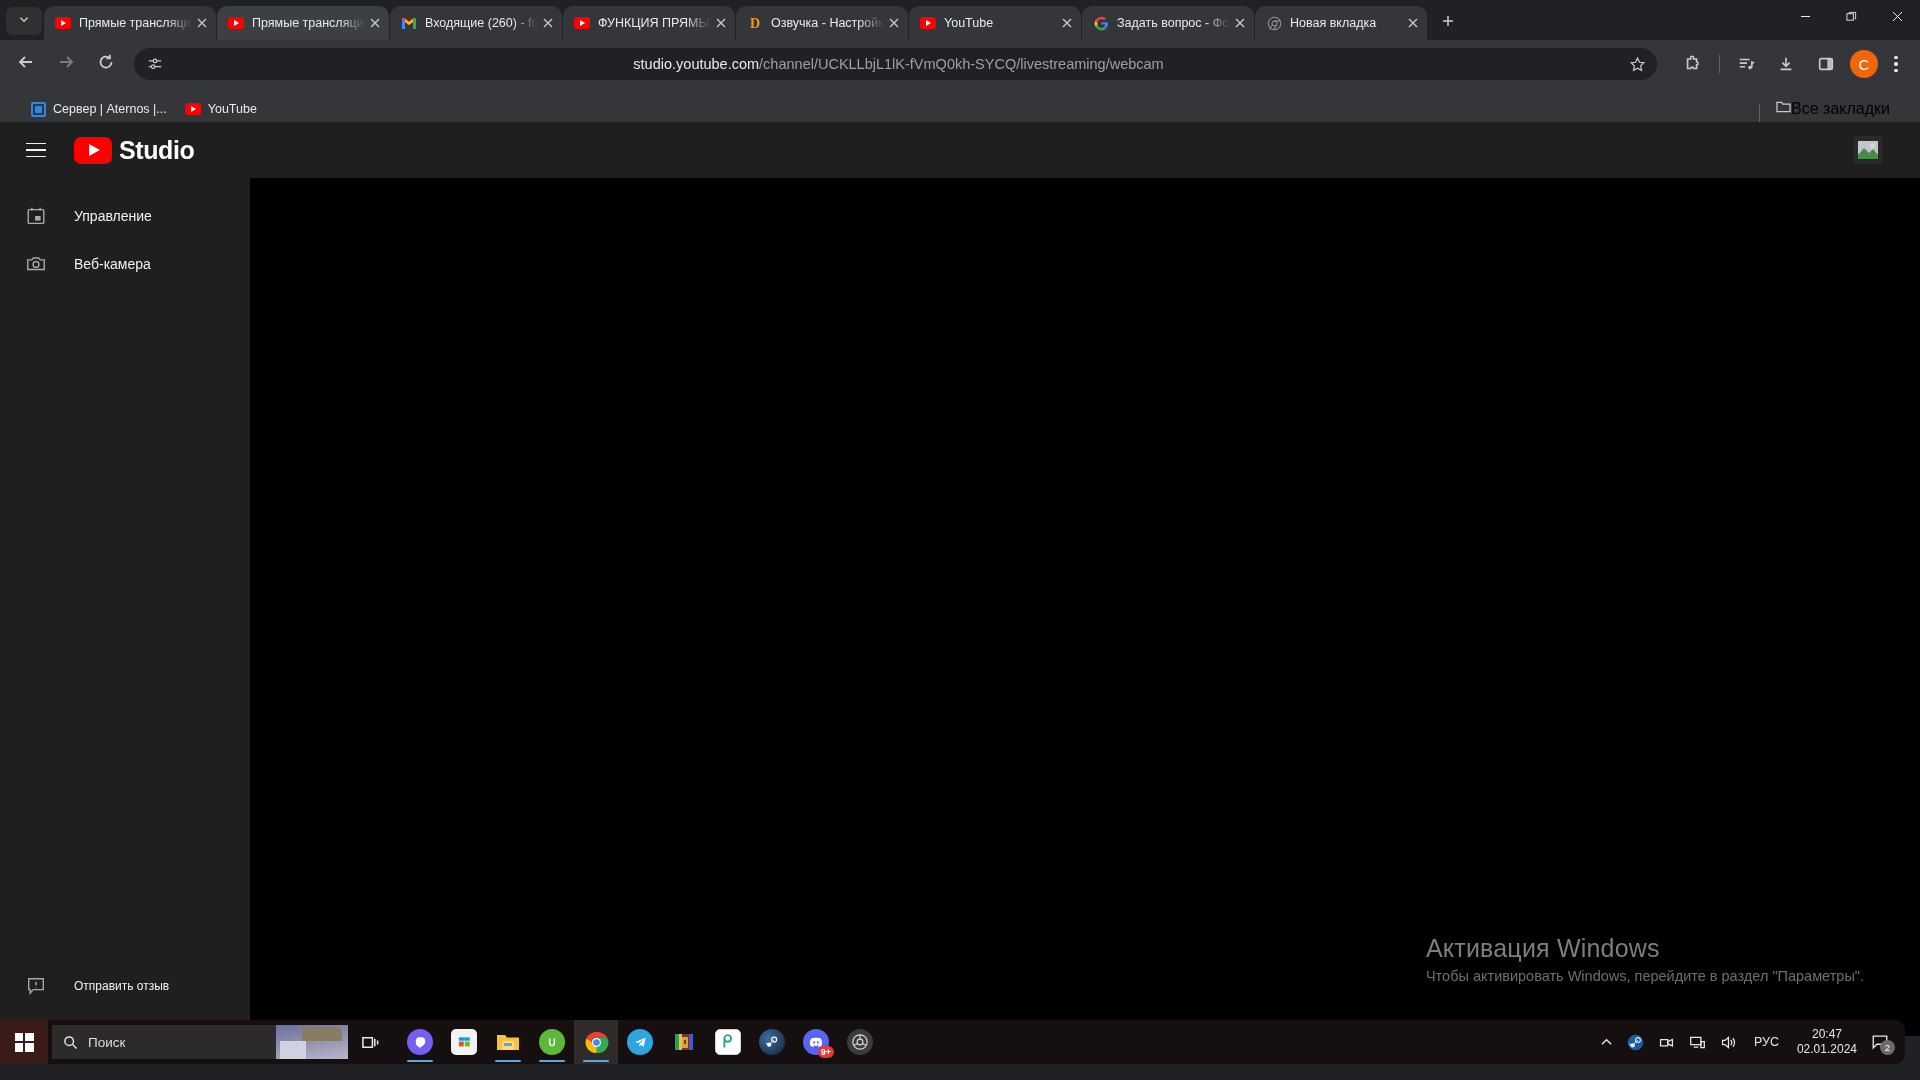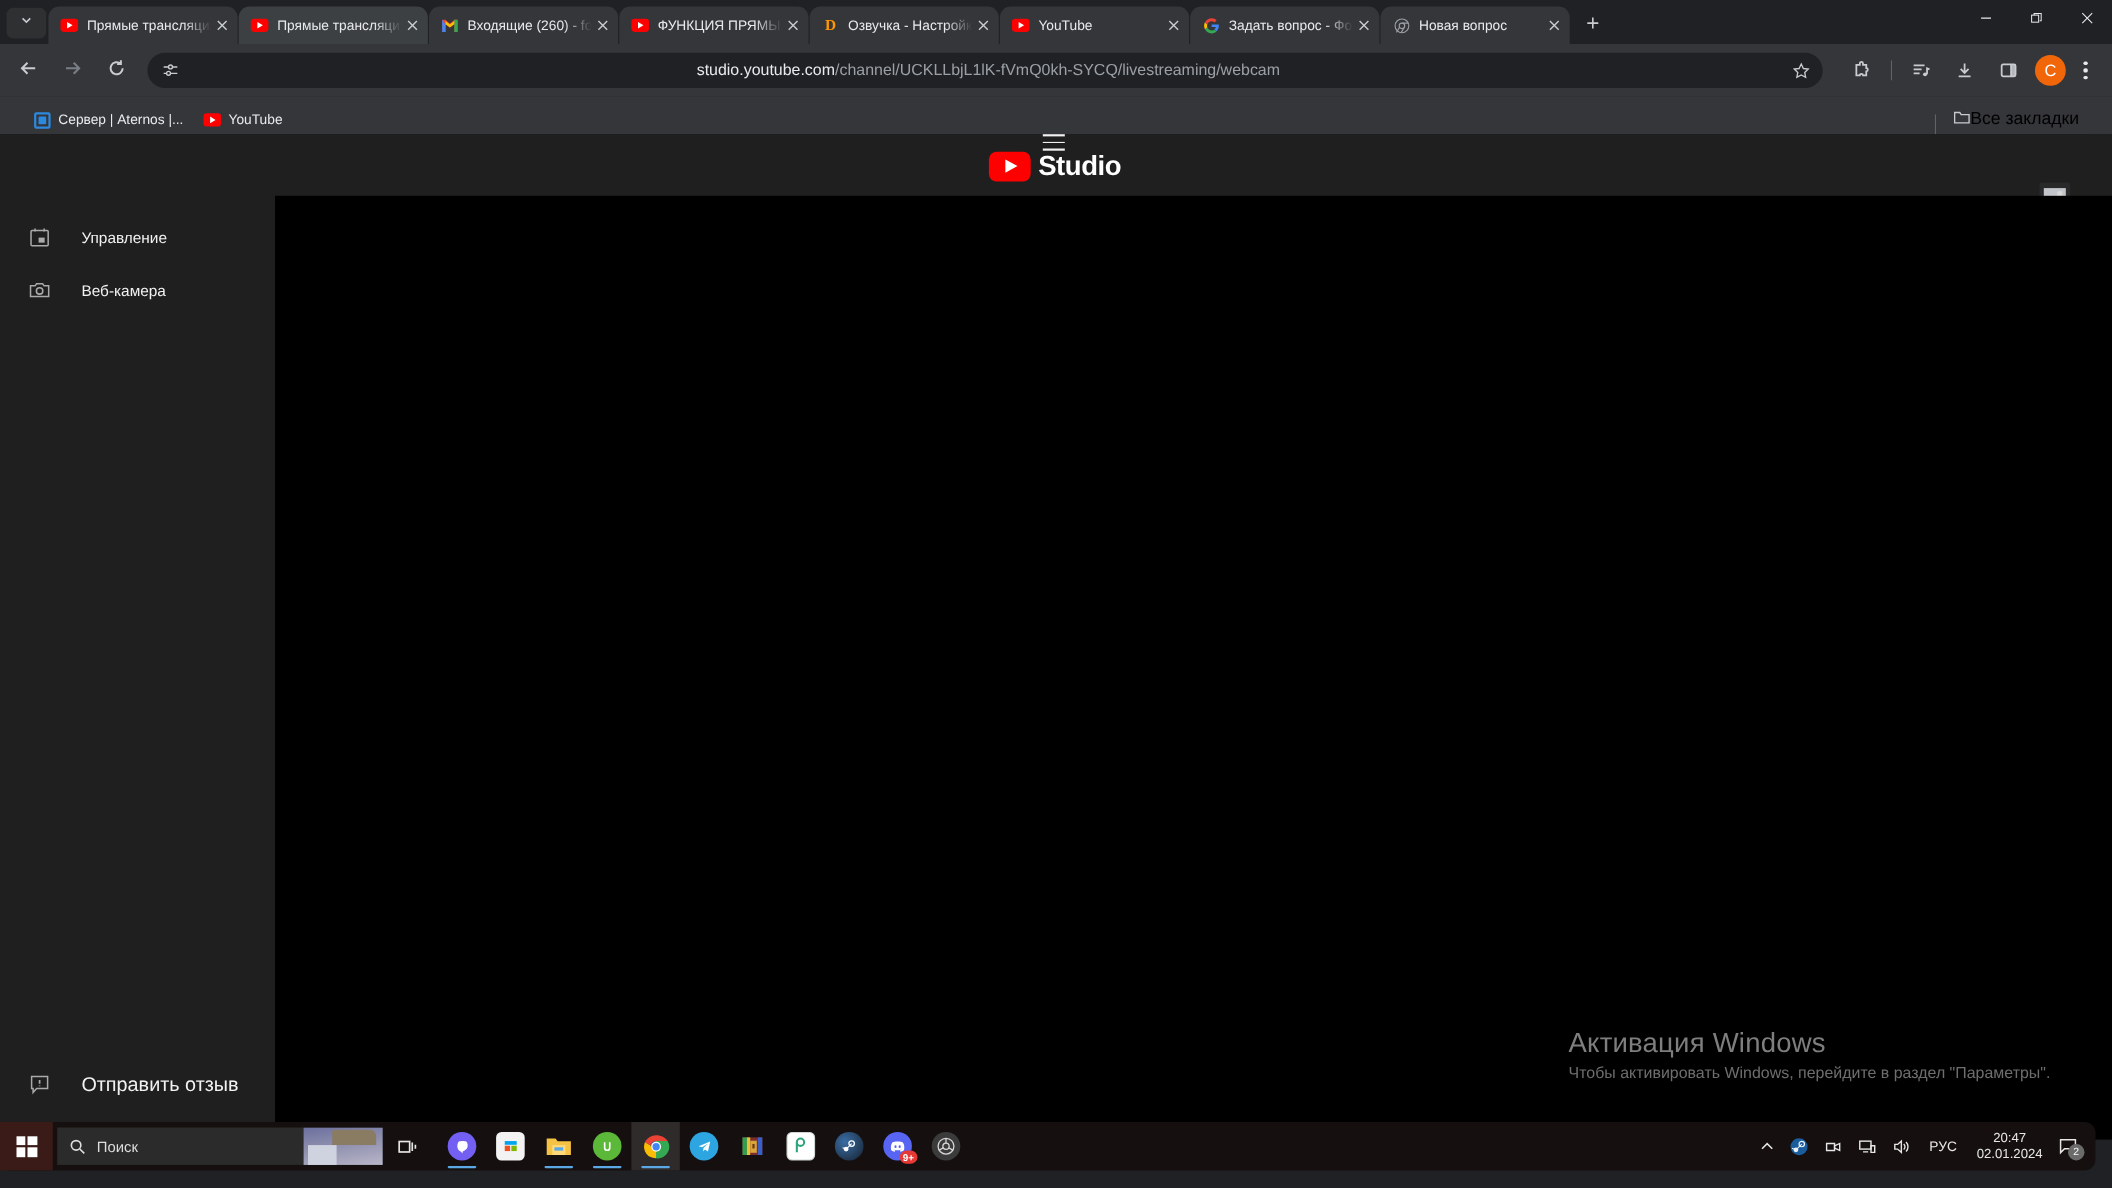--- a/index.html
+++ b/index.html
@@ -120,21 +120,21 @@
                 position: relative; }
   .bm-aternos::after { content:""; position:absolute; inset:2px; background:#2b8ae0; border-radius:1px;}
   .bm-spacer { flex: 1 1 auto; }
   .bm-all { display: flex; align-items: center; height: 26px; padding: 0 8px; border-radius: 4px; }
   .bm-div { width:1px; height:18px; background:#5f6368; margin-right: 8px; }
 
   
   .page { position: absolute; top: 122px; left: 0; width: 1920px; height: 914px; background: #1f1f1f; }
   .yt-header {
     position: absolute; top: 0; left: 0; width: 1900px; height: 56px;
-    display: flex; align-items: center; background: #1f1f1f; flex-direction: column;
+    display: flex; align-items: center; background: #1f1f1f;
   }
   .hamburger { width: 40px; height: 40px; margin-left: 16px; display:flex;
                flex-direction: column; justify-content:center; align-items:center; gap: 5px; }
   .hamburger i { width: 20px; height: 1.6px; background: #f1f1f1; display:block; }
   .yt-logo { display: flex; align-items: center; margin-left: 18px; }
   .yt-logo-mark { width: 38px; height: 27px; background: #ff0000; border-radius: 7px;
                   display:flex; align-items:center; justify-content:center; }
   .yt-logo-mark::after { content:""; border-left: 11px solid #fff; border-top: 6.5px solid transparent;
                          border-bottom: 6.5px solid transparent; margin-left: 3px; }
   .yt-logo-text { color: #fff; font-size: 25px; font-weight: 700; margin-left: 7px;
@@ -148,21 +148,21 @@
   .side-item .si-icon { width: 24px; height: 24px; flex: 0 0 24px; margin-right: 26px;
                         display:flex; align-items:center; justify-content:center; }
   .side-item .si-icon svg { stroke: #aaa; fill: none; stroke-width: 1.5; }
   .side-item .si-label { font-size: 14px; color: #f1f1f1; }
   .side-items-wrap { padding-top: 14px; }
   .feedback { position: absolute; bottom: 30px; left: 0; display: flex; align-items: center;
               padding-left: 24px; height: 40px; }
   .feedback .fb-icon { width: 24px; height: 24px; margin-right: 26px; flex: 0 0 24px;
                        display:flex; align-items:center; justify-content:center; }
   .feedback .fb-icon svg { stroke: #aaa; fill: none; stroke-width: 1.5; }
-  .feedback .fb-label { font-size: 18px; color: #f1f1f1; font-weight: 500; }
+  .feedback .fb-label { font-size: 12px; color: #f1f1f1; font-weight: 500; }
 
   .content { position: absolute; top: 56px; left: 250px; width: 1670px; height: 858px;
              background: #000; display: flex; align-items: center; justify-content: center; }
   .err-box { text-align: center; transform: translateY(-12px); }
   .err-icon { margin: 0 auto 26px; width: 56px; height: 50px; }
   .err-icon svg { display: block; }
   .err-text { color: #fff; font-size: 19px; font-weight: 700; letter-spacing: 0.1px; }
 
   .wm { position: absolute; right: 56px; bottom: 52px; text-align: left; }
   .wm-title { color: #7e7e7e; font-size: 25px; font-weight: 400; letter-spacing: 0.2px; }
@@ -320,21 +320,21 @@
       </div>
 
       <div class="tab">
         <span class="favicon">
           <svg width="15" height="15" viewBox="0 0 24 24" fill="none" stroke="#9aa0a6" stroke-width="1.6">
             <circle cx="12" cy="12" r="10"></circle>
               <circle cx="12" cy="12" r="4"></circle>
             <path d="M12 8 L21 8 M8.5 14 L4 21.5 M15.5 14 L11 21.5"></path>
           </svg>
         </span>
-        <span class="tab-title">Новая вопрос</span>
+        <span class="tab-title">Новая вкладка</span>
         <span class="tab-close">
           <svg width="10" height="10" viewBox="0 0 10 10" stroke-width="1.3">
               <path d="M1 1 L9 9 M9 1 L1 9"></path>
             </svg>
         </span>
       </div>
 
       <div class="newtab">
         <svg width="12" height="12" viewBox="0 0 12 12" stroke-width="1.5">
             <path d="M6 1 L6 11 M1 6 L11 6"></path>

